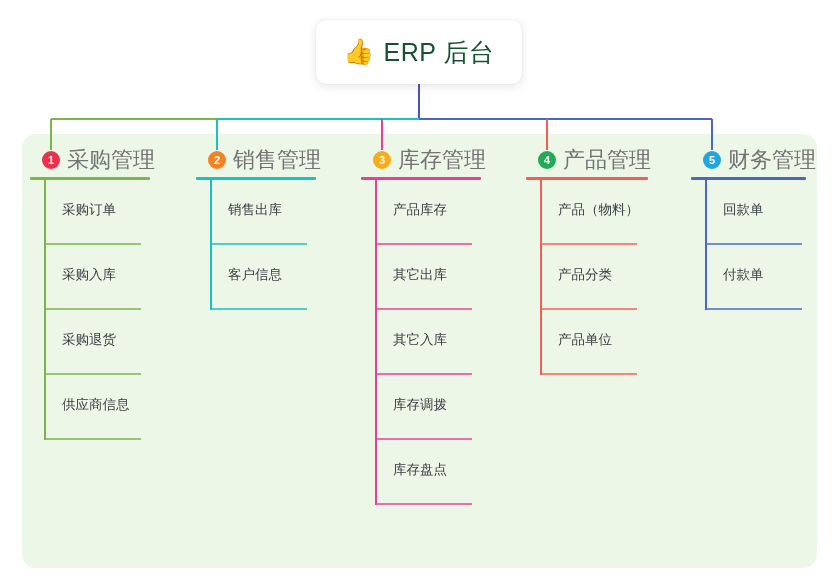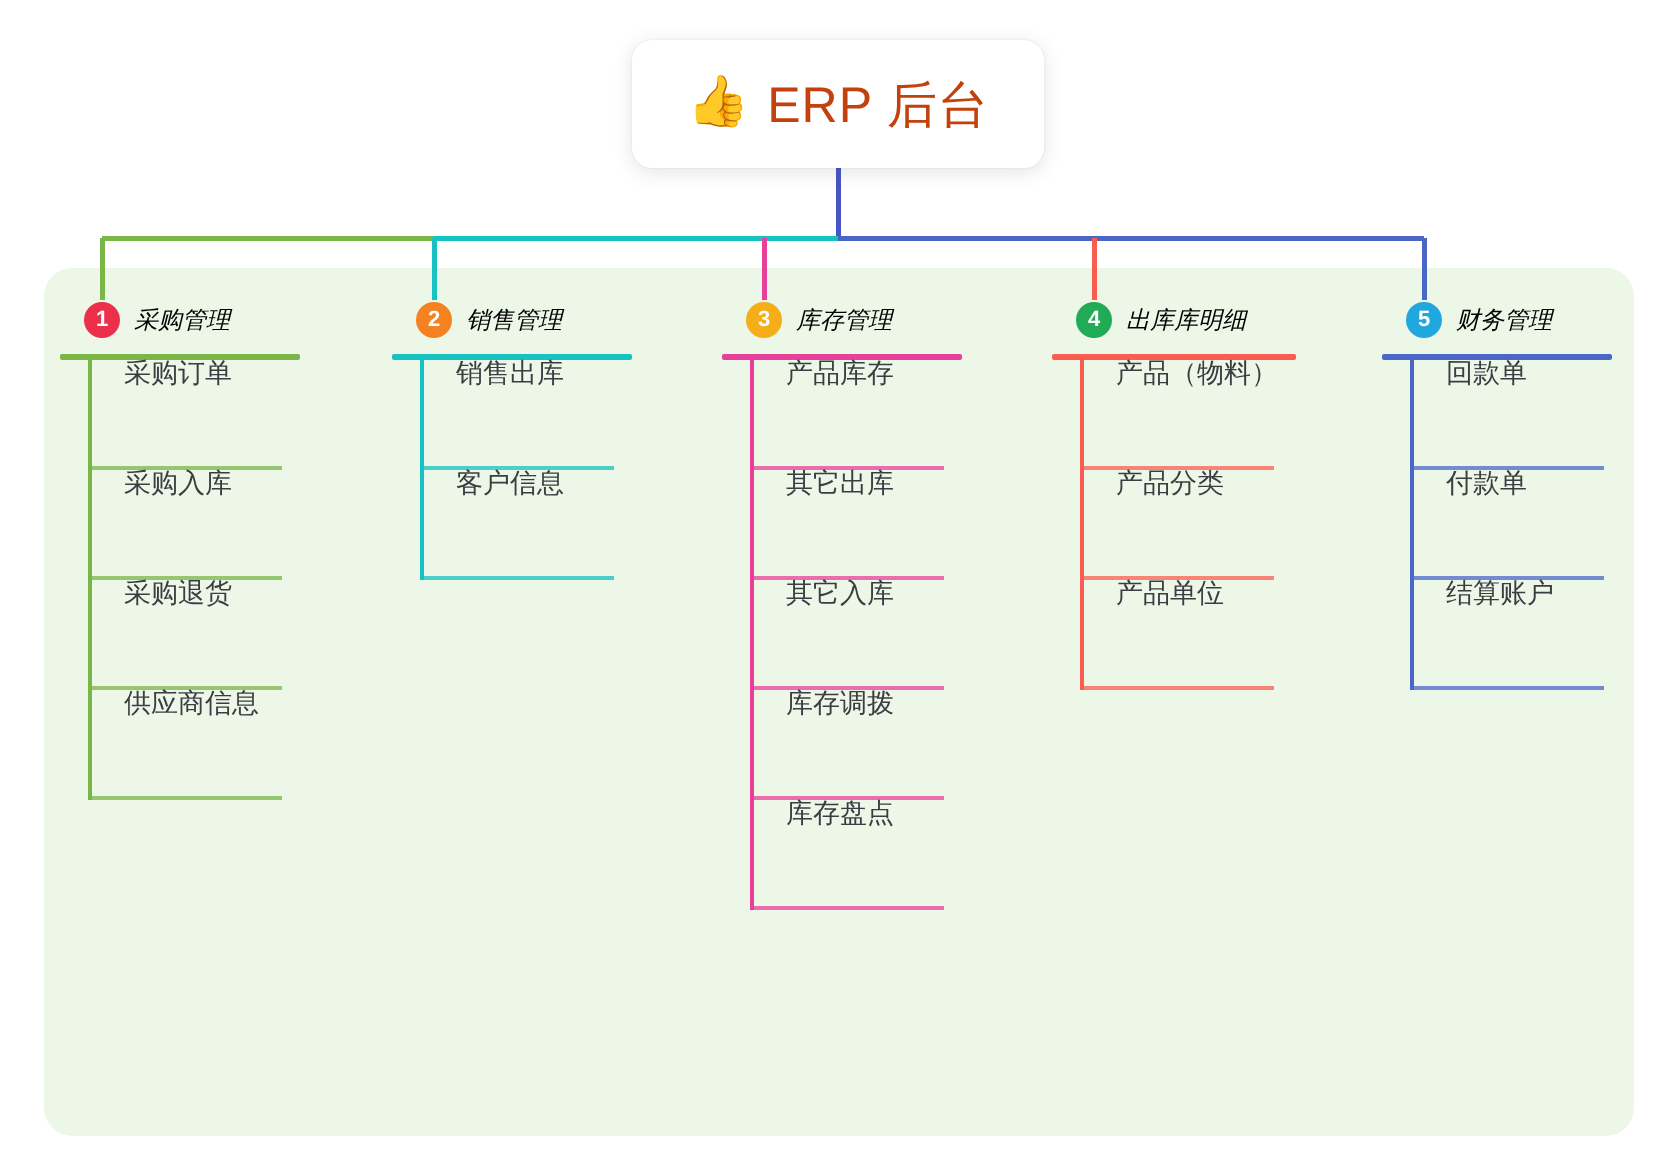--- a/index.html
+++ b/index.html
@@ -67,21 +67,21 @@
     gap: 9px;
   }
   .root-emoji {
     font-size: 25px;
     line-height: 1;
     display: block;
     margin-top: -2px;
   }
   .root-label {
     font-size: 25px;
-    color: #c2410c;
+    color: #14532d;
     letter-spacing: 0.5px;
     white-space: nowrap;
   }
 
   
   .branch {
     position: absolute;
     z-index: 2;
   }
   .branch-head {
@@ -98,24 +98,23 @@
     color: #ffffff;
     font-size: 11px;
     font-weight: bold;
     display: flex;
     align-items: center;
     justify-content: center;
     flex: 0 0 auto;
     line-height: 1;
   }
   .branch-title {
-    font-size: 12px;
-    color: #000000;
+    font-size: 22px;
+    color: #737373;
     white-space: nowrap;
-    font-style: italic;
   }
   .branch-bar {
     height: 3px;
     border-radius: 1px;
     margin-top: 5px;
   }
 
   
   .leaves {
     position: relative;
@@ -124,24 +123,24 @@
   }
   .spine {
     position: absolute;
     left: 0;
     top: 0;
     bottom: 0;
     width: 2px;
   }
   .leaf {
     position: relative;
-    height: 55px;
+    height: 65px;
     box-sizing: border-box;
     display: flex;
-    align-items: flex-start;
+    align-items: center;
   }
   .leaf-label {
     font-size: 13.5px;
     color: #3a3d42;
     white-space: nowrap;
     padding-left: 18px;
     padding-bottom: 5px;
     line-height: 1;
   }
   .leaf-underline {
@@ -249,21 +248,21 @@
           </div>
           <div class="leaf">
             <span class="leaf-label">库存盘点</span>
             <div class="leaf-underline" style="background: rgb(232, 64, 154); opacity: 0.75;"></div>
           </div>
         </div>
       </div>
       <div class="branch" style="left: 526px; top: 148px;">
         <div class="branch-head">
           <span class="badge" style="background: rgb(34, 171, 86);">4</span>
-          <span class="branch-title">出库库明细</span>
+          <span class="branch-title">产品管理</span>
         </div>
         <div class="branch-bar" style="width: 122px; background: rgb(249, 93, 82);"></div>
         <div class="leaves">
           <div class="spine" style="background: rgb(249, 93, 82);"></div>
           <div class="leaf">
             <span class="leaf-label">产品（物料）</span>
             <div class="leaf-underline" style="background: rgb(249, 93, 82); opacity: 0.75;"></div>
           </div>
           <div class="leaf">
             <span class="leaf-label">产品分类</span>
@@ -284,21 +283,17 @@
         <div class="leaves">
           <div class="spine" style="background: rgb(74, 103, 200);"></div>
           <div class="leaf">
             <span class="leaf-label">回款单</span>
             <div class="leaf-underline" style="background: rgb(74, 103, 200); opacity: 0.75;"></div>
           </div>
           <div class="leaf">
             <span class="leaf-label">付款单</span>
             <div class="leaf-underline" style="background: rgb(74, 103, 200); opacity: 0.75;"></div>
           </div>
-          <div class="leaf">
-            <span class="leaf-label">结算账户</span>
-            <div class="leaf-underline" style="background: rgb(74, 103, 200); opacity: 0.75;"></div>
-          </div>
         </div>
       </div>
     </div>
 
 </div>
 
 </body></html>

